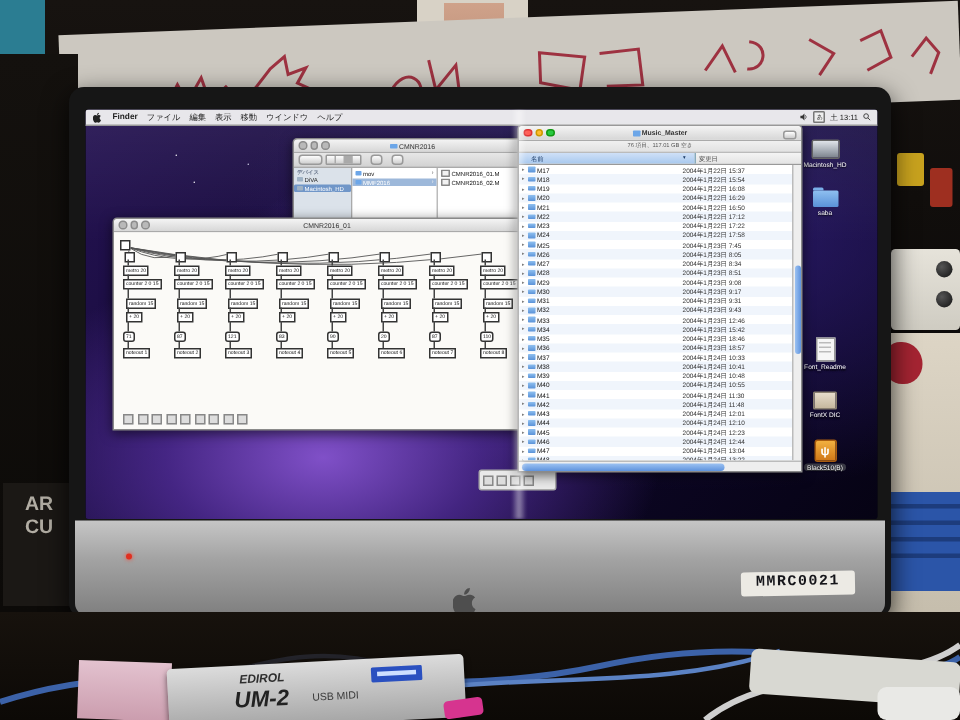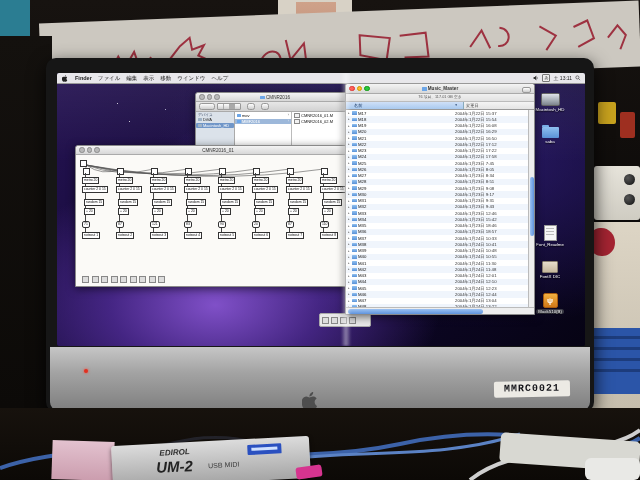--- a/index.html
+++ b/index.html
@@ -196,20 +196,24 @@
         <path d="M220,46 c10,-18 26,-6 18,6 m8,-26 l4,20 14,-16 2,22"></path>
         <path d="M320,24 l30,4 -4,22 -26,-6 z m40,2 l26,-2 2,24 -24,0"></path>
         <path d="M430,40 l12,-16 8,18 m10,-20 c14,2 10,20 -2,18"></path>
         <path d="M500,22 l16,10 -10,14 m28,-22 l14,-6 6,18 -16,8"></path>
         <path d="M568,36 l10,-12 8,10 -6,14"></path>
       </g>
     </svg>
   </div>
   <div class="abs bin-tl"></div>
   <div class="abs shelf-l"></div>
+  <div class="abs poster-l">
+    <div>AR</div>
+    <div>CU</div>
+  </div>
   <div class="abs shelf-r-a"></div>
   <div class="abs shelf-r-b"></div>
   <div class="abs appliance">
     <div class="knob" style="position:absolute;right:5px;top:8px;"></div>
     <div class="knob" style="position:absolute;right:5px;top:28px;"></div>
   </div>
   <div class="abs fridge"></div>
   <div class="abs flower"></div>
   <div class="abs crate">
       <i></i>

